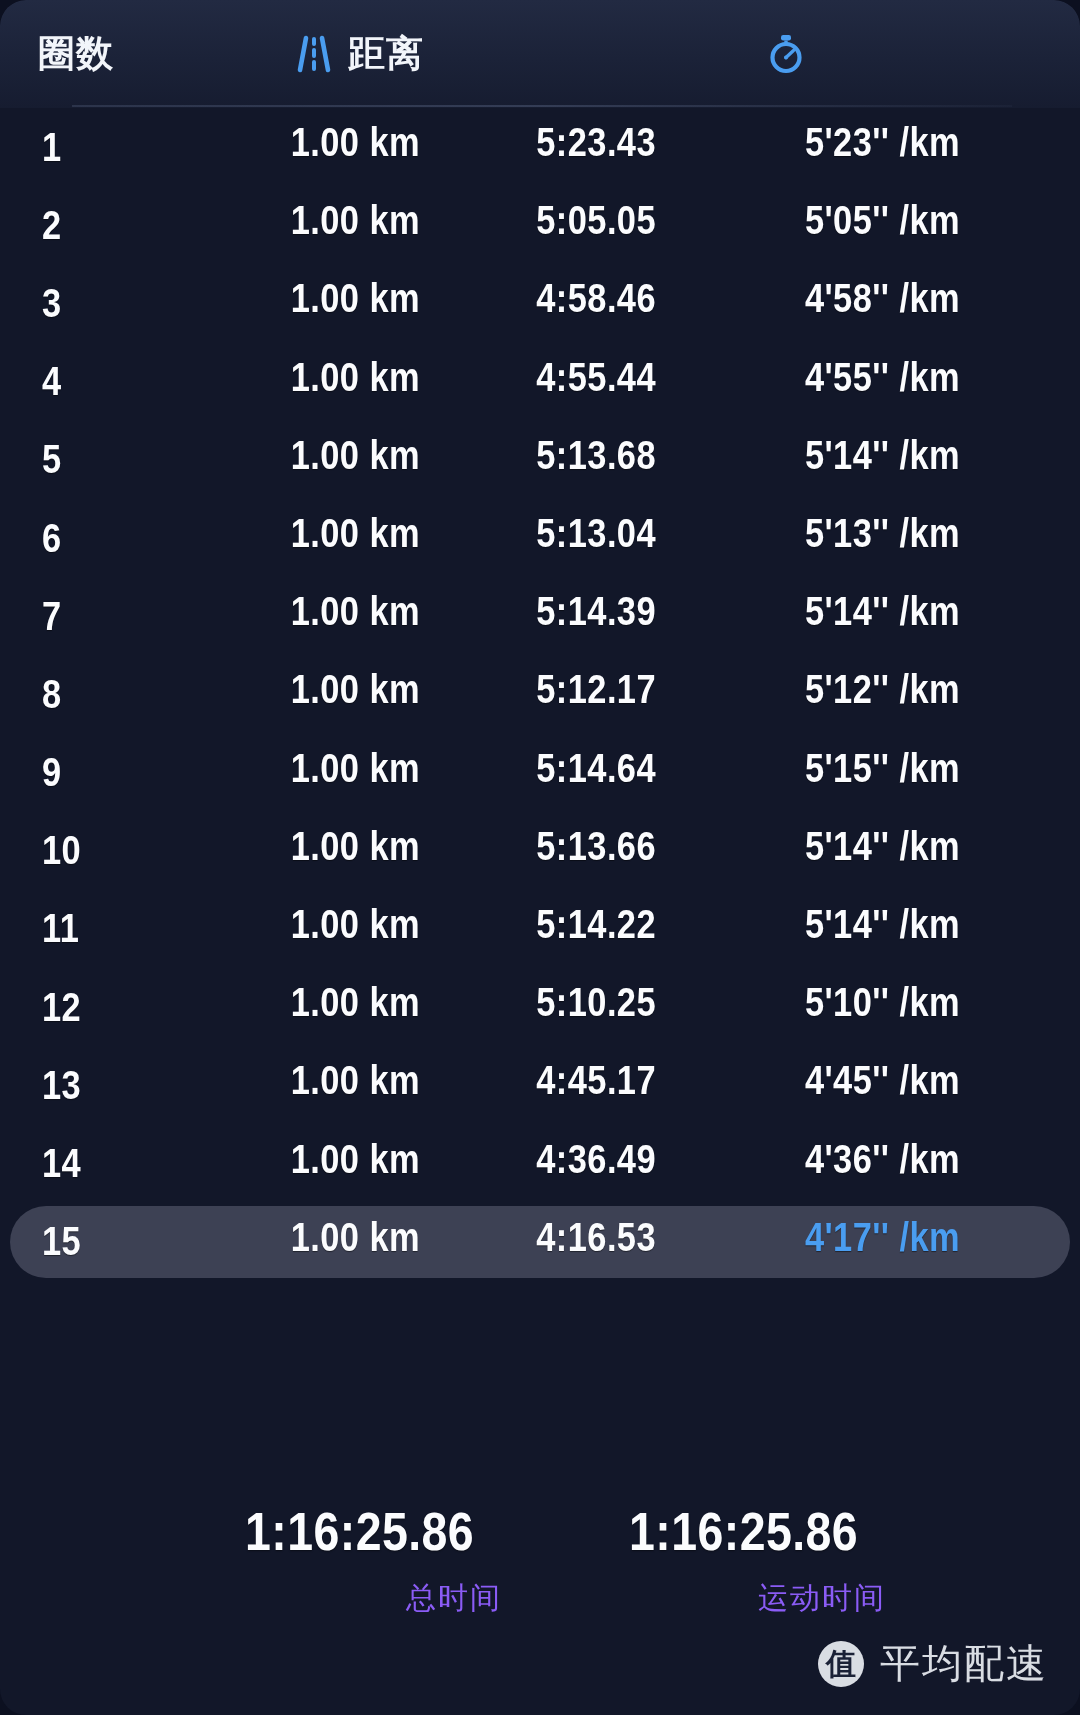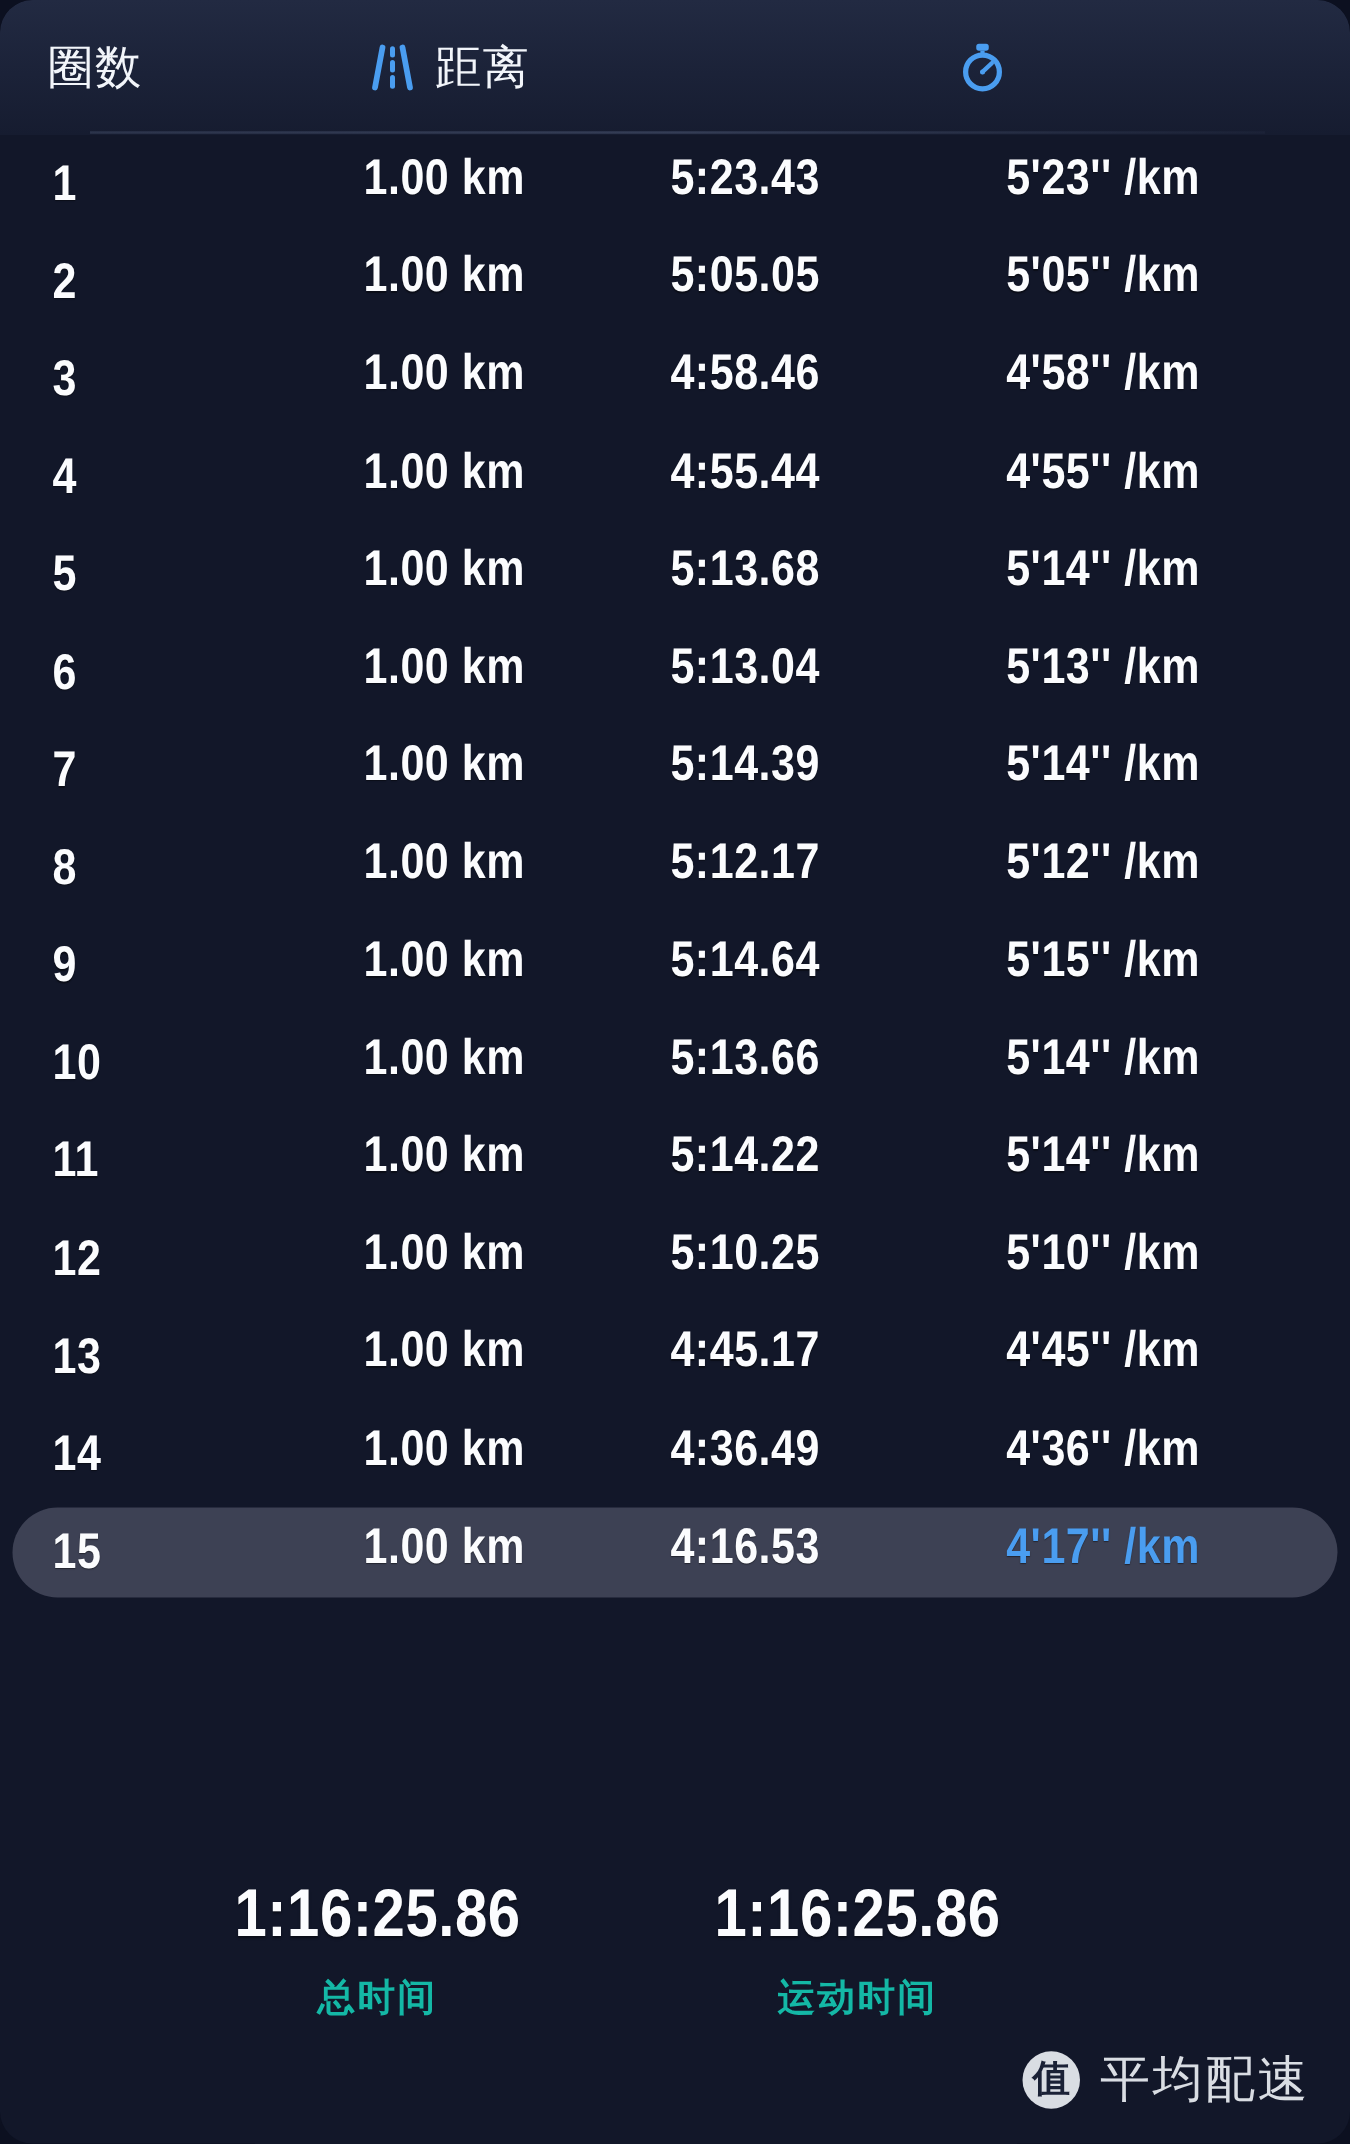--- a/index.html
+++ b/index.html
@@ -24,21 +24,21 @@
   }
   #header-underline {
     position:absolute; left:72px; top:105px; width:940px; height:2px;
     background:linear-gradient(90deg,rgba(120,135,170,0.22),rgba(120,135,170,0.30),rgba(120,135,170,0.05));
   }
   .hcell {
     position:absolute; top:0; height:108px;
     display:flex; align-items:center; gap:12px;
   }
   .hlabel {
-    color:#f2f5fa; font-size:37px; font-weight:400;
+    color:#f2f5fa; font-size:37px; font-weight:700;
     letter-spacing:1px; white-space:nowrap;
   }
   .hicon { display:block; width:44px; height:44px; flex:none; }
   #hc-lap  { left:38px; }
   #hc-dist { left:292px;align-items:center; }
   #hc-time { left:528px; }
   #hc-pace { left:764px; }
 
   
   #rows { position:absolute; left:0; top:108px; width:1080px; }
@@ -69,34 +69,34 @@
     position:absolute; left:10px; right:10px; top:3px; bottom:3px;
     background:#3d4154;
     border-radius:39px;
   }
   .row.active .c { z-index:2; }
   .row.active .c-pace { color:#4a9df0; }
 
   
   #summary { position:absolute; left:0; top:1500px; width:1080px; height:140px; }
   .sum {
-    position:absolute; top:0; width:400px; text-align:center;
+    position:absolute; top:0; width:400px; text-align:right;
   }
   #sum-total { left:102px; }
   #sum-active { left:486px; }
   .sum-val {
     color:#fbfcfe; font-size:54px; font-weight:700;
     font-family:"Liberation Sans Narrow","Liberation Sans", sans-serif;
     transform:scaleX(0.86);
     letter-spacing:0.5px;
     text-shadow:0 1px 2px rgba(0,0,0,0.45);
   }
   .sum-lbl {
     margin-top:16px;
-    color:#14b8a6; font-size:30px; font-weight:700;
+    color:#8b5cf6; font-size:30px; font-weight:400;
     letter-spacing:2px;
   }
 
   
   #watermark {
     position:absolute; right:32px; bottom:24px;
     display:flex; align-items:center; gap:16px;
     opacity:0.93;
   }
   #wm-logo {

